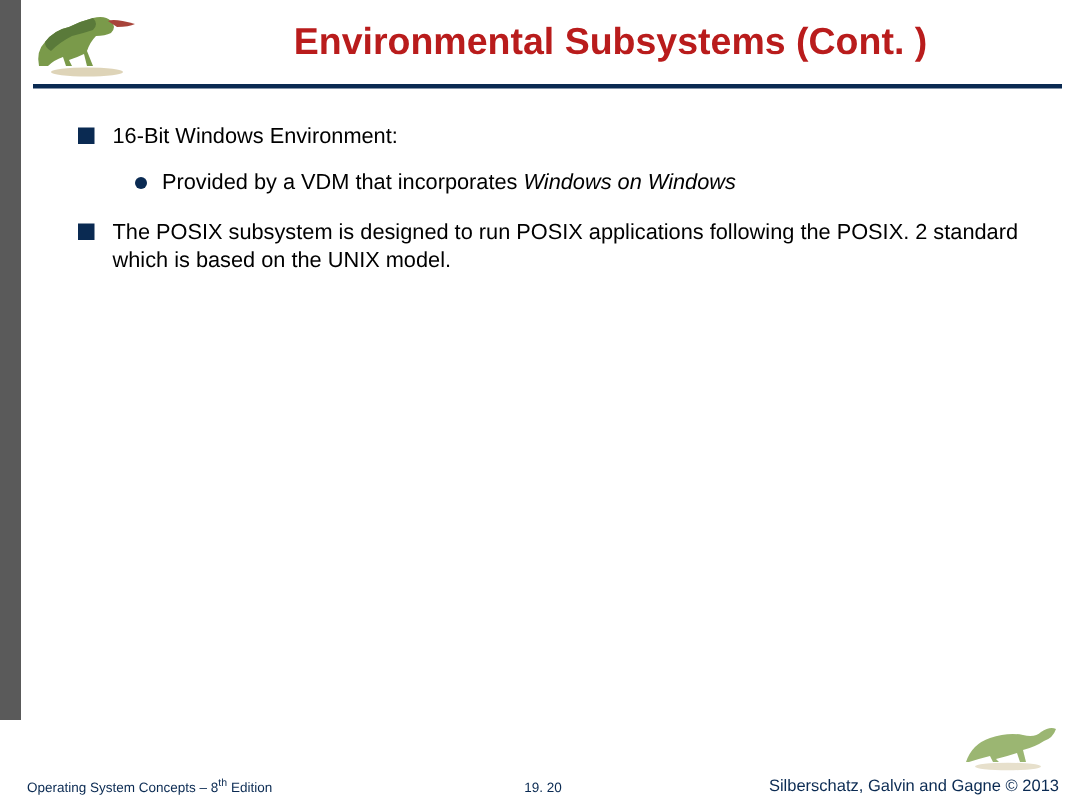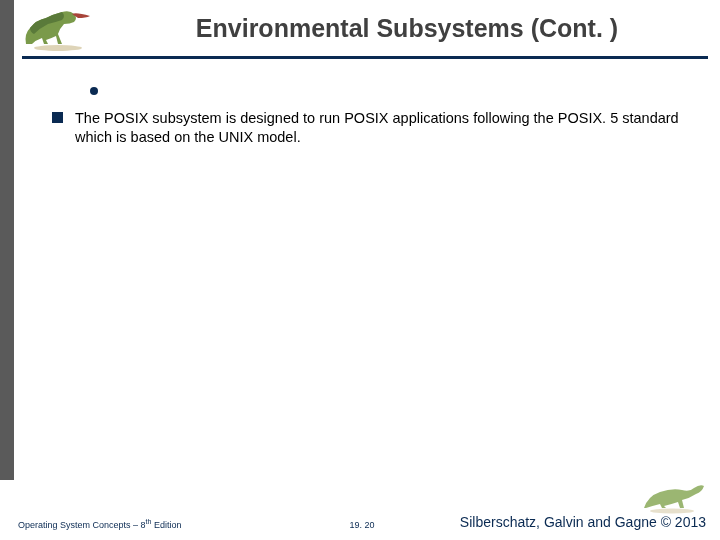--- a/index.html
+++ b/index.html
@@ -26,21 +26,21 @@
     width: 80px;
     height: 46px;
   }
   .title {
     position: absolute;
     top: 14px;
     left: 110px;
     right: 16px;
     font-size: 25px;
     font-weight: bold;
-    color: #404040;
+    color: #b91c1c;
     text-align: center;
   }
   .title-underline {
     position: absolute;
     top: 56px;
     left: 22px;
     right: 12px;
     height: 2.5px;
     background: #0a2a52;
   }
@@ -99,21 +99,21 @@
   }
   .footer-left { font-weight: normal; }
   .footer-left sup { font-size: 7px; }
   .footer-center {
     position: absolute;
     left: 50%;
     transform: translateX(-50%);
   }
   .footer-right {
     color: #0a2a52;
-    font-size: 14px;
+    font-size: 11px;
   }
   .dino-bottom {
     position: absolute;
     right: 12px;
     bottom: 26px;
     width: 70px;
     height: 36px;
     opacity: 0.85;
   }
 </style>
@@ -127,30 +127,37 @@
   <path d="M 12 22 Q 18 14 28 12 Q 36 8 44 6 Q 48 10 44 14 Q 38 16 30 18 Q 22 22 16 28 Q 12 26 12 22" fill="#5a7a3a"></path>
   <path d="M 54 8 Q 58 6 72 10 Q 68 12 60 12 Z" fill="#a8443a"></path>
   <ellipse cx="40" cy="42" rx="24" ry="3" fill="#c8b888" opacity="0.6"></ellipse>
 </svg>
 
 <div class="title">Environmental Subsystems (Cont. )</div>
 <div class="title-underline"></div>
 
 <div class="content">
 
+  <div class="bullet-row">
+    <div class="square-bullet"></div>
+    <div>16-Bit Windows Environment:</div>
+  </div>
 
   <div class="sub-list">
     <div class="sub-row">
       <div class="round-bullet"></div>
+      <div>
+        <span>Provided by a VDM that incorporates </span><span class="italic">Windows on Windows</span><span></span>
+      </div>
     </div>
   </div>
 
   <div class="bullet-row">
     <div class="square-bullet"></div>
-    <div>The POSIX subsystem is designed to run POSIX applications following the POSIX. 5 standard which is based on the UNIX model.</div>
+    <div>The POSIX subsystem is designed to run POSIX applications following the POSIX. 2 standard which is based on the UNIX model.</div>
   </div>
 
 </div>
 
 <svg class="dino-bottom" viewBox="0 0 70 36">
   <path d="M 6 30 Q 10 18 22 14 Q 34 10 44 12 Q 52 14 56 10 Q 62 6 66 8 Q 64 14 58 16 Q 52 20 44 22 L 46 30 L 42 30 L 40 24 Q 34 26 26 28 L 28 30 L 24 30 L 22 26 Q 14 28 8 30 Z" fill="#8aaa5a"></path>
   <ellipse cx="34" cy="33" rx="22" ry="2.5" fill="#c8b888" opacity="0.5"></ellipse>
 </svg>
 
 <div class="footer">

